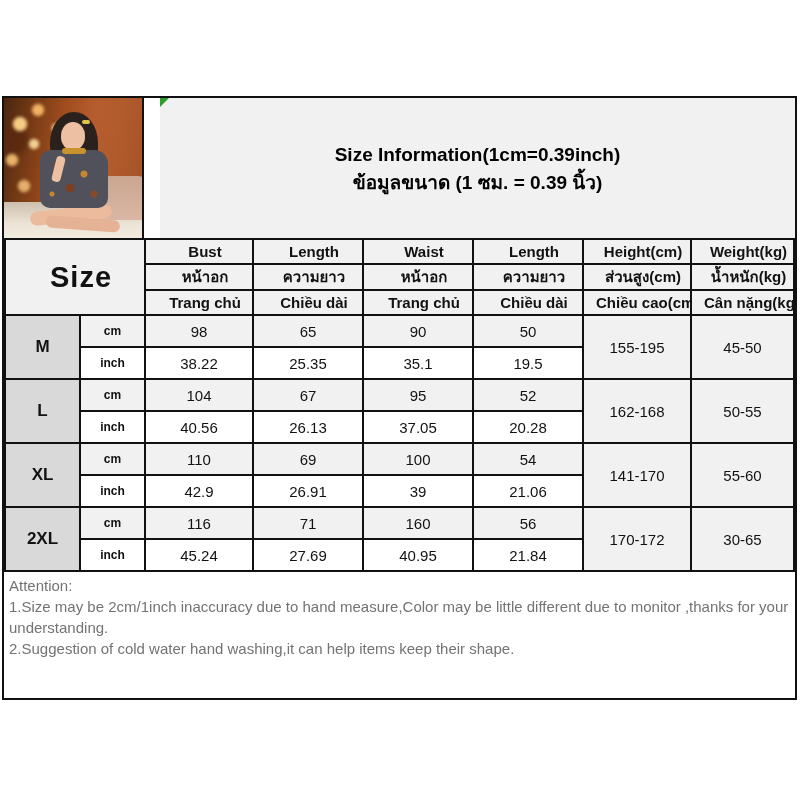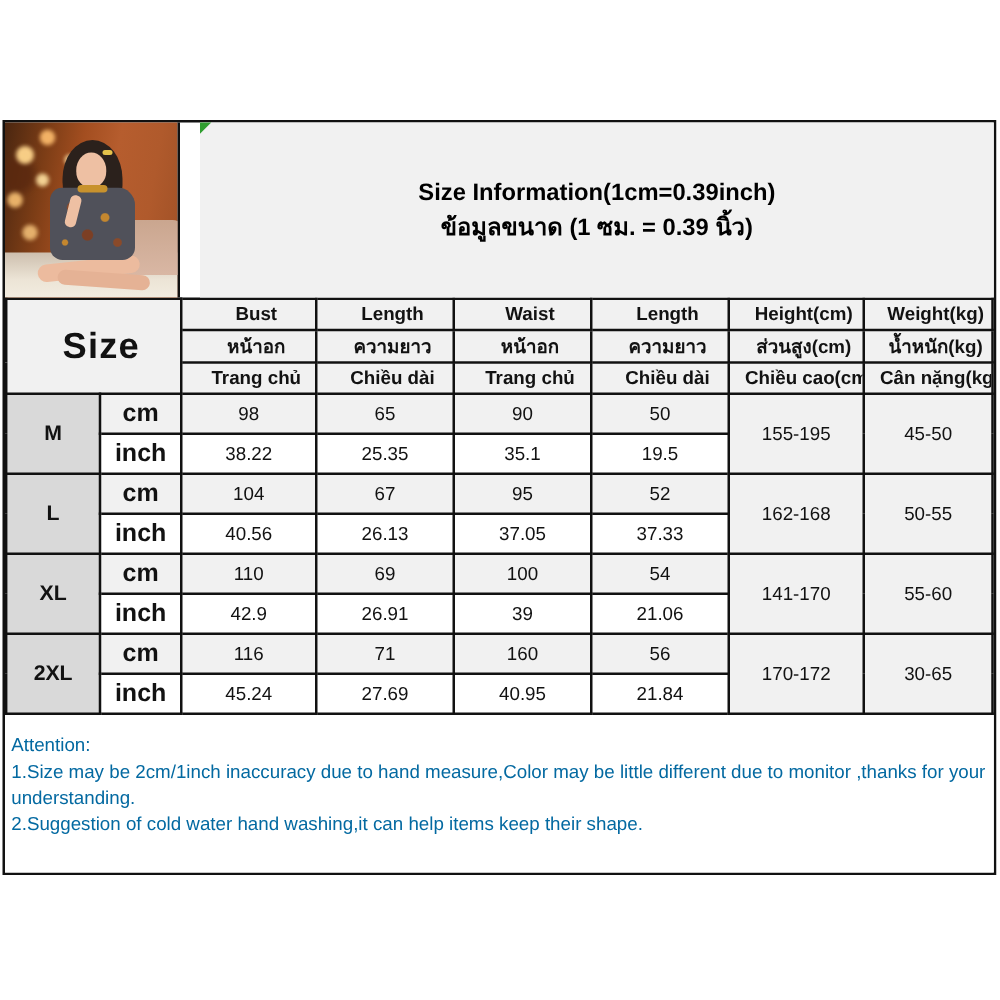--- a/index.html
+++ b/index.html
@@ -94,31 +94,31 @@
     font-size:15px;overflow:hidden;white-space:nowrap;
     background:var(--inch-row-bg);
   }
   .size-table thead tr{height:25px;}
   .size-table tbody tr{height:32px;}
   .size-table thead td{background:var(--header-bg);font-weight:bold;padding-left:12px;}
   td.size-head{
     background:var(--size-cell-bg);font-size:29px;font-weight:bold;letter-spacing:1px;
   }
   td.size-label{background:var(--size-cell-bg);font-weight:bold;font-size:17px;}
-  td.unit-cell{font-weight:bold;font-size:20px;margin-left:14px;}
+  td.unit-cell{font-weight:bold;font-size:12px;margin-left:14px;}
   tr.row-cm td{background:var(--cm-row-bg);}
   tr.row-cm td.size-label{background:var(--size-cell-bg);}
   tr.row-inch td{background:var(--inch-row-bg);border-top-width:1px;}
   td.range-cell{background:var(--cm-row-bg);font-weight:normal;}
   td.val{font-weight:normal;}
 
   
   .attention{
-    flex:1;background:#ffffff;padding:14px 5px;
-    font-size:15px;line-height:21px;font-weight:normal;color:#0369a1;
+    flex:1;background:#ffffff;padding:3px 5px;
+    font-size:15px;line-height:21px;font-weight:normal;color:#737373;
   }
 </style>
 </head>
 <body>
 
 <div class="sheet">
 
   <div class="top-band">
     <div class="photo">
       <div class="ph-bokeh"></div>
@@ -204,21 +204,21 @@
           <td class="val">95</td>
           <td class="val">52</td>
           <td class="range-cell" rowspan="2">162-168</td>
           <td class="range-cell" rowspan="2">50-55</td>
         </tr>
         <tr class="row-inch">
           <td class="unit-cell">inch</td>
           <td class="val">40.56</td>
           <td class="val">26.13</td>
           <td class="val">37.05</td>
-          <td class="val">37.33</td>
+          <td class="val">20.28</td>
         </tr>
         <tr class="row-cm">
           <td class="size-label" rowspan="2">XL</td>
           <td class="unit-cell">cm</td>
           <td class="val">110</td>
           <td class="val">69</td>
           <td class="val">100</td>
           <td class="val">54</td>
           <td class="range-cell" rowspan="2">141-170</td>
           <td class="range-cell" rowspan="2">55-60</td>

